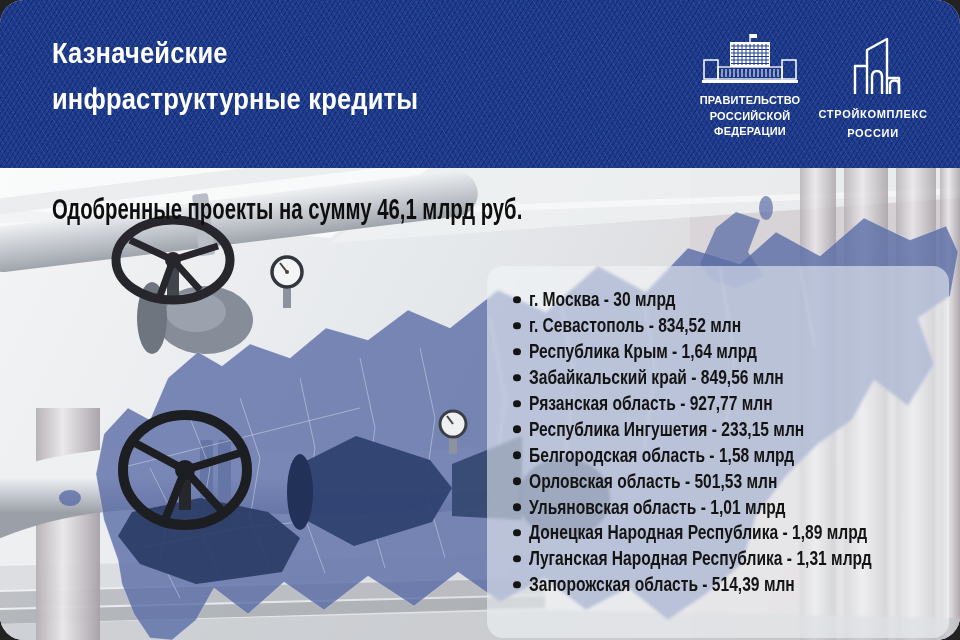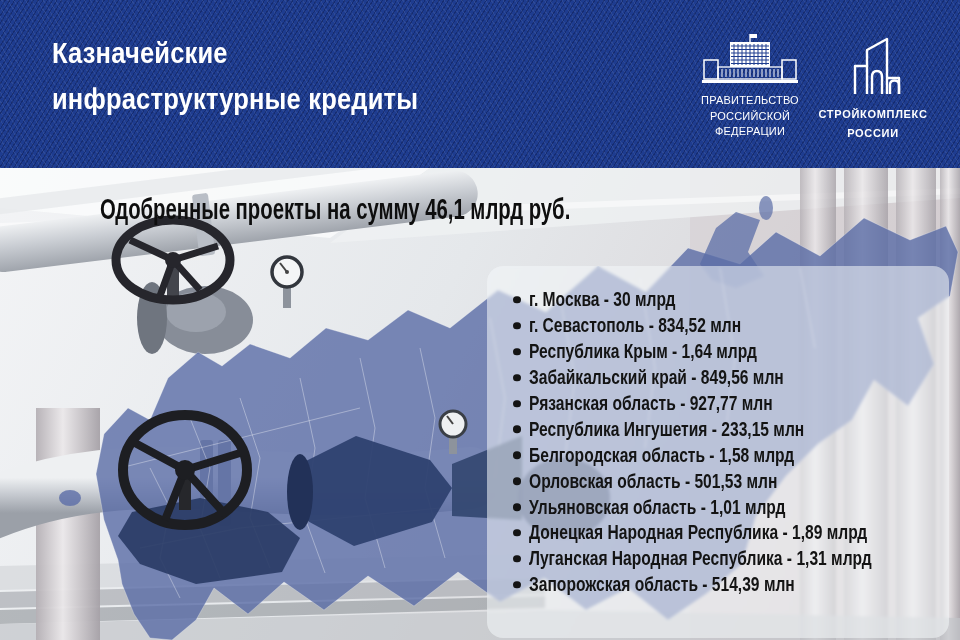--- a/index.html
+++ b/index.html
@@ -1,40 +1,40 @@
 <!DOCTYPE html>
 <html><head>
 <meta charset="utf-8">
 <style>
   html,body{margin:0;padding:0;background:#222;}
   .page{position:relative;width:960px;height:640px;overflow:hidden;
-        font-family:"Liberation Sans",sans-serif;background:#dfe2e6;}
+        font-family:"Liberation Sans",sans-serif;background:#dfe2e6;border-radius:24px;}
 
   
   .header{position:absolute;left:0;top:0;width:960px;height:168px;
     background-color:#1e3c8f;
     background-image:
       repeating-linear-gradient(122deg, rgba(9,20,62,.38) 0 1px, transparent 1px 4px),
       repeating-linear-gradient(58deg, rgba(255,255,255,.07) 0 1px, transparent 1px 5px);
     border-bottom:2px solid rgba(255,255,255,.55);}
   .title{position:absolute;left:52px;top:30px;color:#fff;font-weight:bold;
          font-size:29px;line-height:46px;}
   .title .cond{display:inline-block;transform:scaleX(.88);transform-origin:0 50%;
                white-space:nowrap;letter-spacing:.2px;}
 
   .gov-logo{position:absolute;left:698px;top:33px;width:104px;text-align:center;color:#fff;}
-  .gov-logo .lbl{font-size:11px;font-weight:normal;line-height:12.5px;letter-spacing:.2px;margin-top:3px;}
+  .gov-logo .lbl{font-size:11px;font-weight:bold;line-height:12.5px;letter-spacing:.2px;margin-top:3px;}
   .stroy-logo{position:absolute;left:818px;top:36px;width:110px;text-align:center;color:#fff;}
   .stroy-logo .lbl{font-size:11px;font-weight:bold;line-height:12.5px;letter-spacing:.7px;margin-top:6px;}
 
   
   .scene{position:absolute;left:0;top:168px;width:960px;height:472px;display:block;}
 
   .subtitle{position:absolute;left:52px;top:192px;z-index:5;color:#0e0e0e;
-            font-size:29px;font-weight:bold;line-height:34px;margin-left:48px;}
+            font-size:29px;font-weight:bold;line-height:34px;}
   .subtitle .cond{display:inline-block;transform:scaleX(.70);transform-origin:0 50%;white-space:nowrap;}
 
   
   .panel{position:absolute;left:487px;top:266px;width:462px;height:372px;z-index:4;
          border-radius:16px;background:rgba(244,247,250,.55);backdrop-filter:blur(1.5px);}
   ul.regions{list-style:none;margin:12px;padding:9px 6px 0 13px;}
   ul.regions li{position:relative;height:25.9px;padding-left:17px;display:flex;align-items:center;
      font-size:20px;font-weight:bold;color:#141414;}
   ul.regions li::before{content:"";position:absolute;left:1px;top:50%;transform:translateY(-50%);
      width:7.5px;height:7.5px;border-radius:50%;background:#141414;}

